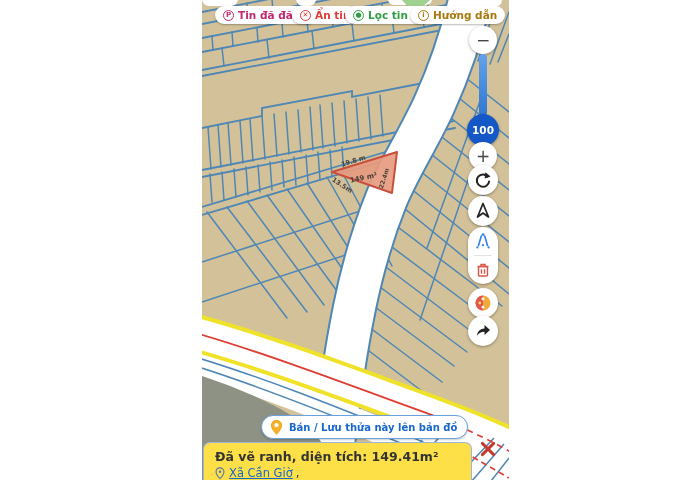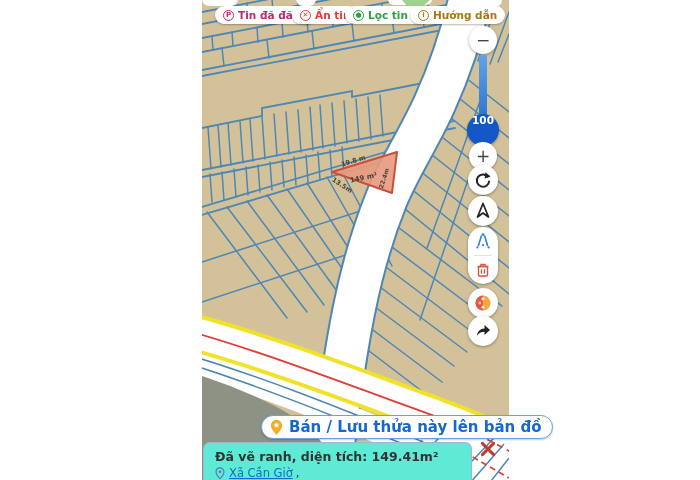--- a/index.html
+++ b/index.html
@@ -20,33 +20,33 @@
   
   .ctl{position:absolute;background:#fff;border-radius:50%;display:flex;align-items:center;justify-content:center;
        box-shadow:0 1px 3px rgba(0,0,0,.35);cursor:pointer;}
   .ctl.sm{width:28px;height:28px;}
   .ctl.md{width:30px;height:30px;}
   .glyph{font-size:17px;color:#444;line-height:1;}
   .slider-track{position:absolute;left:479px;top:54px;width:8px;height:62px;border-radius:4px;
        background:linear-gradient(#63a2e8,#2e78d2);cursor:pointer;}
   .zoom-level{position:absolute;left:467px;top:114px;width:32px;height:32px;border-radius:50%;
        background:#1458c8;color:#fff;font-size:10.5px;font-weight:bold;
-       display:flex;align-items:flex-start;justify-content:center;box-shadow:0 1px 3px rgba(0,0,0,.35);cursor:pointer;}
+       display:flex;align-items:center;justify-content:center;box-shadow:0 1px 3px rgba(0,0,0,.35);cursor:pointer;}
   .tool-pill{position:absolute;left:468px;top:227px;width:30px;height:57px;background:#fff;border-radius:15px;
        box-shadow:0 1px 3px rgba(0,0,0,.35);display:flex;flex-direction:column;align-items:center;}
   .tool-cell{width:30px;height:28px;display:flex;align-items:center;justify-content:center;cursor:pointer;}
   .tool-divider{width:18px;height:1px;background:#e4e4e4;}
 
   
   .action-btn{position:absolute;left:261px;top:415px;height:22px;background:#fff;border:1.5px solid #6aa0dc;
        border-radius:12px;display:flex;align-items:center;gap:5px;padding:0 10px 0 7px;
-       font-size:15px;font-weight:bold;color:#1767cf;box-shadow:0 1px 2px rgba(0,0,0,.2);cursor:pointer;white-space:nowrap;}
-
-  
-  .info-panel{position:absolute;left:203px;top:442px;width:269px;height:38px;background:#5eead4;
+       font-size:10px;font-weight:bold;color:#1767cf;box-shadow:0 1px 2px rgba(0,0,0,.2);cursor:pointer;white-space:nowrap;}
+
+  
+  .info-panel{position:absolute;left:203px;top:442px;width:269px;height:38px;background:#fde047;
        border:1px solid #9fb4d8;border-bottom:none;border-radius:7px 7px 0 0;box-sizing:border-box;}
   .info-title{padding:6px 0 0 11px;font-size:12.5px;font-weight:bold;color:#333;white-space:nowrap;}
   .info-loc{margin-top:2px;padding-left:10px;font-size:11.5px;display:flex;align-items:center;gap:3px;white-space:nowrap;}
   .loc-link{color:#1767cf;text-decoration:underline;cursor:pointer;}
   .loc-sep{color:#333;}
   .close-x{position:absolute;left:479px;top:440px;width:18px;height:18px;cursor:pointer;}
 </style>
 </head>
 <body>
 

